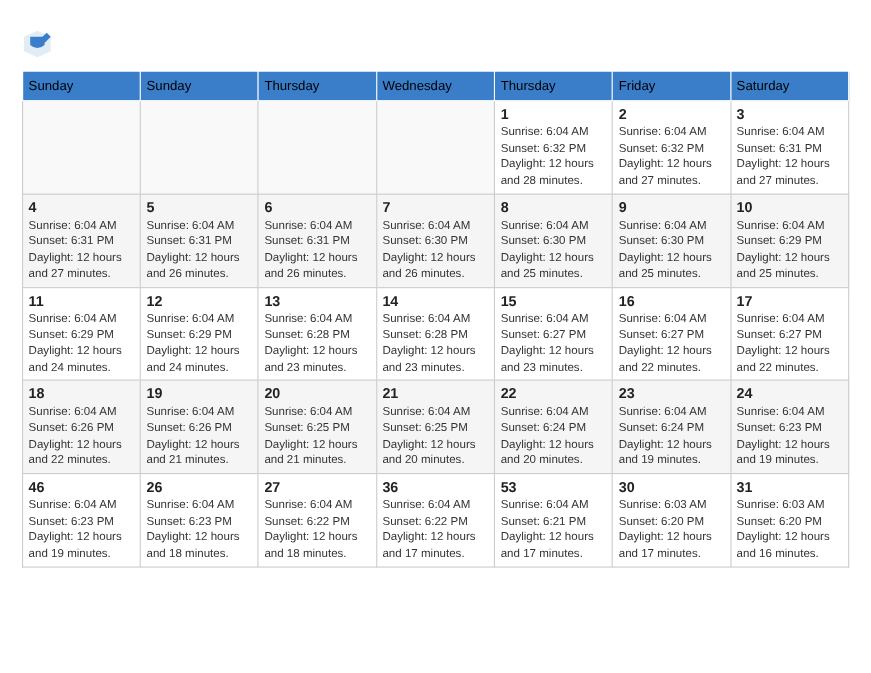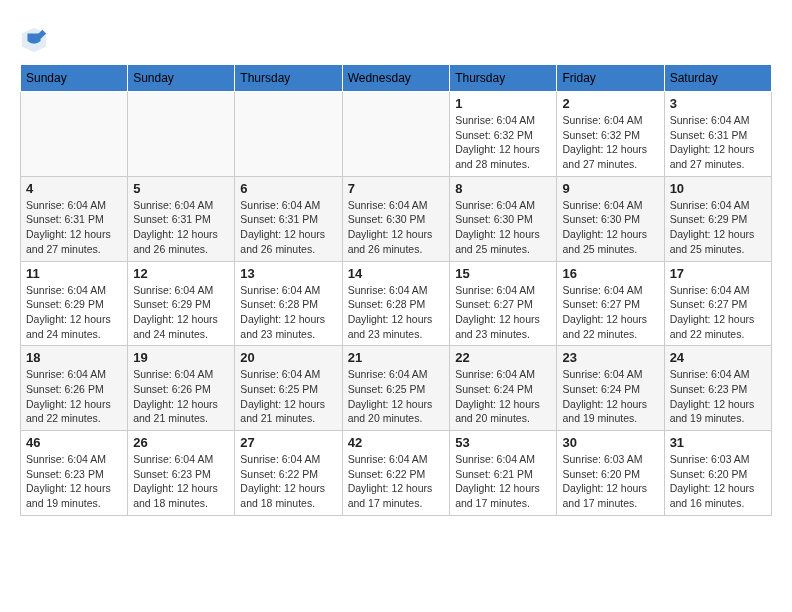--- a/index.html
+++ b/index.html
@@ -309,21 +309,21 @@
 and 18 minutes.</div>
         </td>
         <td>
           <span class="day-number">27</span>
           <div class="day-info" style="white-space: pre-line;">Sunrise: 6:04 AM
 Sunset: 6:22 PM
 Daylight: 12 hours
 and 18 minutes.</div>
         </td>
         <td>
-          <span class="day-number">42</span>
+          <span class="day-number">36</span>
           <div class="day-info" style="white-space: pre-line;">Sunrise: 6:04 AM
 Sunset: 6:22 PM
 Daylight: 12 hours
 and 17 minutes.</div>
         </td>
         <td>
           <span class="day-number">53</span>
           <div class="day-info" style="white-space: pre-line;">Sunrise: 6:04 AM
 Sunset: 6:21 PM
 Daylight: 12 hours

